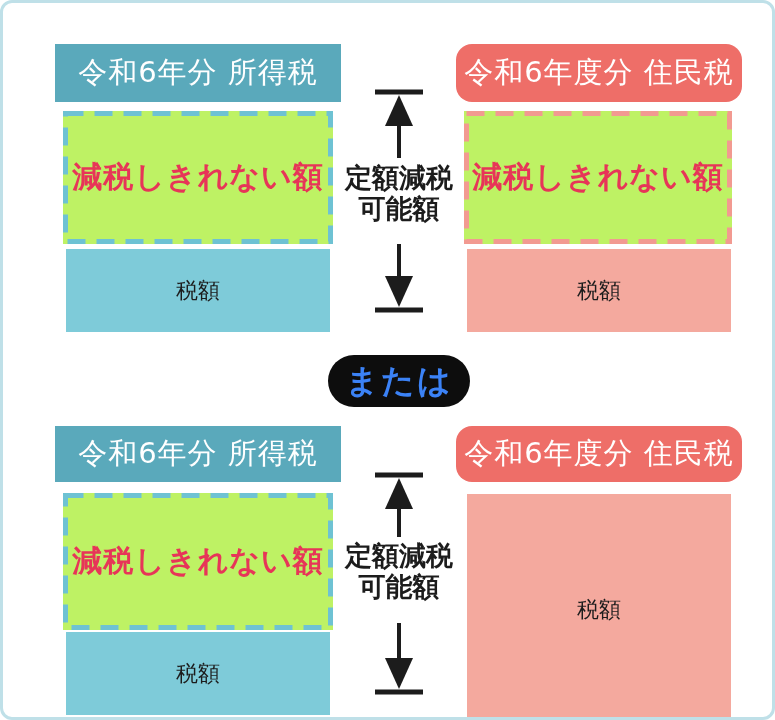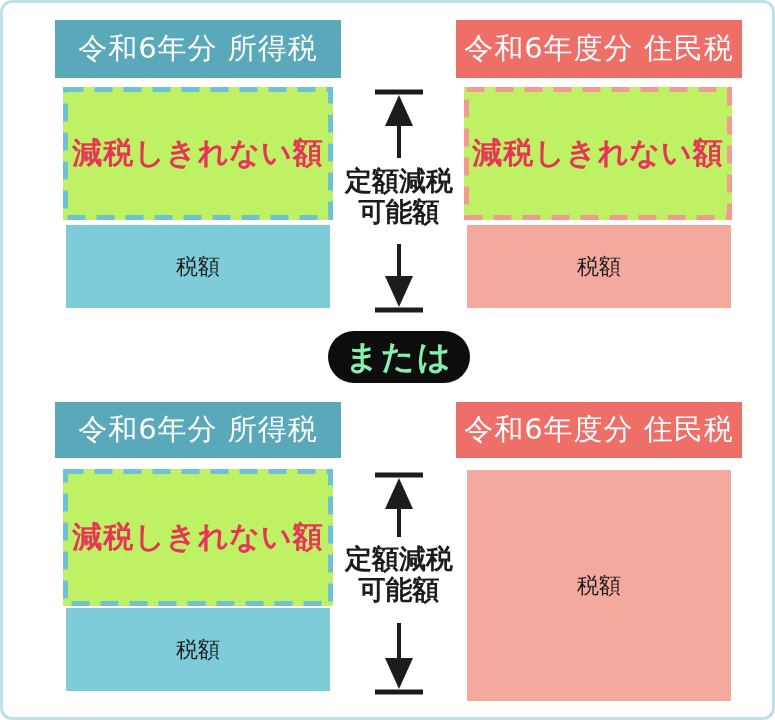--- a/index.html
+++ b/index.html
@@ -3,44 +3,44 @@
 <meta charset="utf-8">
 <style>
   html,body { margin:0; padding:0; background:#ffffff; }
   .frame {
     position:relative; width:775px; height:720px; box-sizing:border-box;
     background:#ffffff; border:3px solid var(--frame-border,#bfe0e8);
     border-radius:12px; overflow:hidden;
     font-family:"DejaVu Sans","Liberation Sans",sans-serif;
   }
   .abs { position:absolute; box-sizing:border-box; }
-  .center { display:flex; align-items:center; justify-content:center; }
+  .center { display:flex; align-items:center; justify-content:center;margin-top:24px; }
 
   .hdr { color:#ffffff; font-size:29px; font-weight:500; white-space:nowrap; letter-spacing:1px; }
   .hdr.teal { background:var(--teal-header); }
-  .hdr.pink { background:var(--pink-header); }
+  .hdr.pink { background:var(--pink-header);border-radius:16px; }
 
   .solid-box { font-size:22px; font-weight:500; color:var(--ink); }
   .solid-box.teal { background:var(--teal-fill); }
   .solid-box.pink { background:var(--pink-fill); }
 
   .dashed-box { background:#bef264; }
   .dashed-box svg { position:absolute; inset:0; }
   .uncredited {
     position:relative; z-index:1; color:var(--red-text);
     font-size:30px; font-weight:700; white-space:nowrap; letter-spacing:1px;
   }
 
   .arrow-label {
     text-align:center; font-size:27px; line-height:31px; font-weight:600;
-    color:var(--ink); white-space:nowrap;
+    color:var(--ink); white-space:nowrap;font-family:Liberation Mono, monospace;
   }
 
   .or-badge {
-    background:var(--badge-bg); color:#86efac; border-radius:26px;
+    background:var(--badge-bg); color:#3b82f6; border-radius:26px;
     font-size:33px; font-weight:700; letter-spacing:2px;
   }
 
   .range-arrow line, .range-arrow polygon { stroke:var(--ink); }
   .range-arrow polygon { fill:var(--ink); stroke-width:0; }
 </style>
 </head>
 <body>
 
 <div class="frame">

